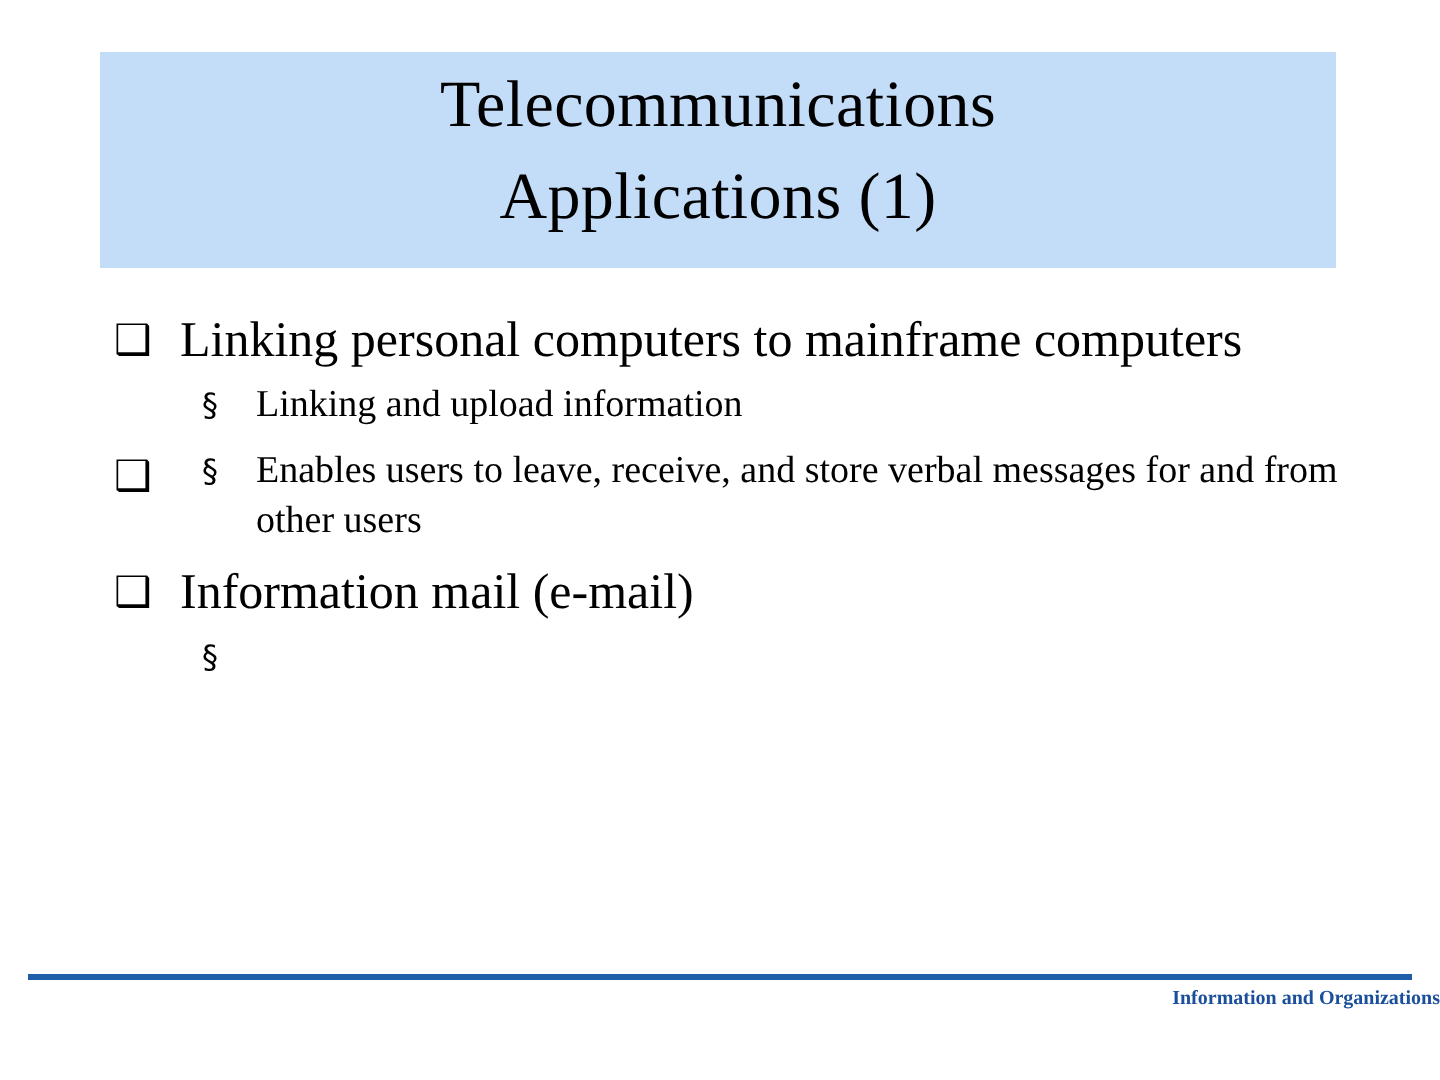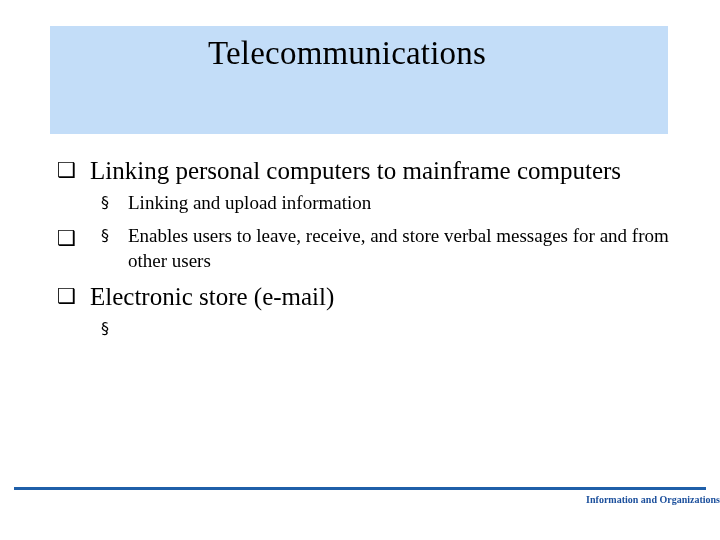--- a/index.html
+++ b/index.html
@@ -25,21 +25,21 @@
   .title-band {
     position: absolute;
     left: 50px;
     top: 26px;
     width: 618px;
     height: 108px;
     background: #c3ddf8;
   }
   .title-text {
     position: absolute;
-    left: 38px;
+    left: 50px;
     top: 30px;
     width: 618px;
     text-align: center;
     font-family: "Liberation Serif", serif;
     font-size: 33px;
     line-height: 46px;
     color: #000000;
     letter-spacing: 0.2px;
   }
   .body-area {
@@ -106,20 +106,21 @@
 </style>
 </head>
 <body>
 
 <div class="slide">
 
   <div class="title-band"></div>
 
   <div class="title-text">
     <div>Telecommunications</div>
+    <div>Applications (1)</div>
   </div>
 
   <div class="body-area">
 
     <div class="block">
       <div class="lvl1">
         <span class="bullet">❑</span>
         <span>Linking personal computers to mainframe computers</span>
       </div>
       <div class="lvl2">
@@ -134,21 +135,21 @@
       </div>
       <div class="lvl2">
         <span class="bullet">§</span>
         <span>Enables users to leave, receive, and store verbal messages for and from other users</span>
       </div>
     </div>
 
     <div class="block">
       <div class="lvl1">
         <span class="bullet">❑</span>
-        <span>Electronic store (e-mail)</span>
+        <span>Information mail (e-mail)</span>
       </div>
       <div class="lvl2">
         <span class="bullet">§</span>
       </div>
     </div>
 
   </div>
 
   <div class="footer-rule"></div>
   <div class="footer-text">Information and Organizations</div>

